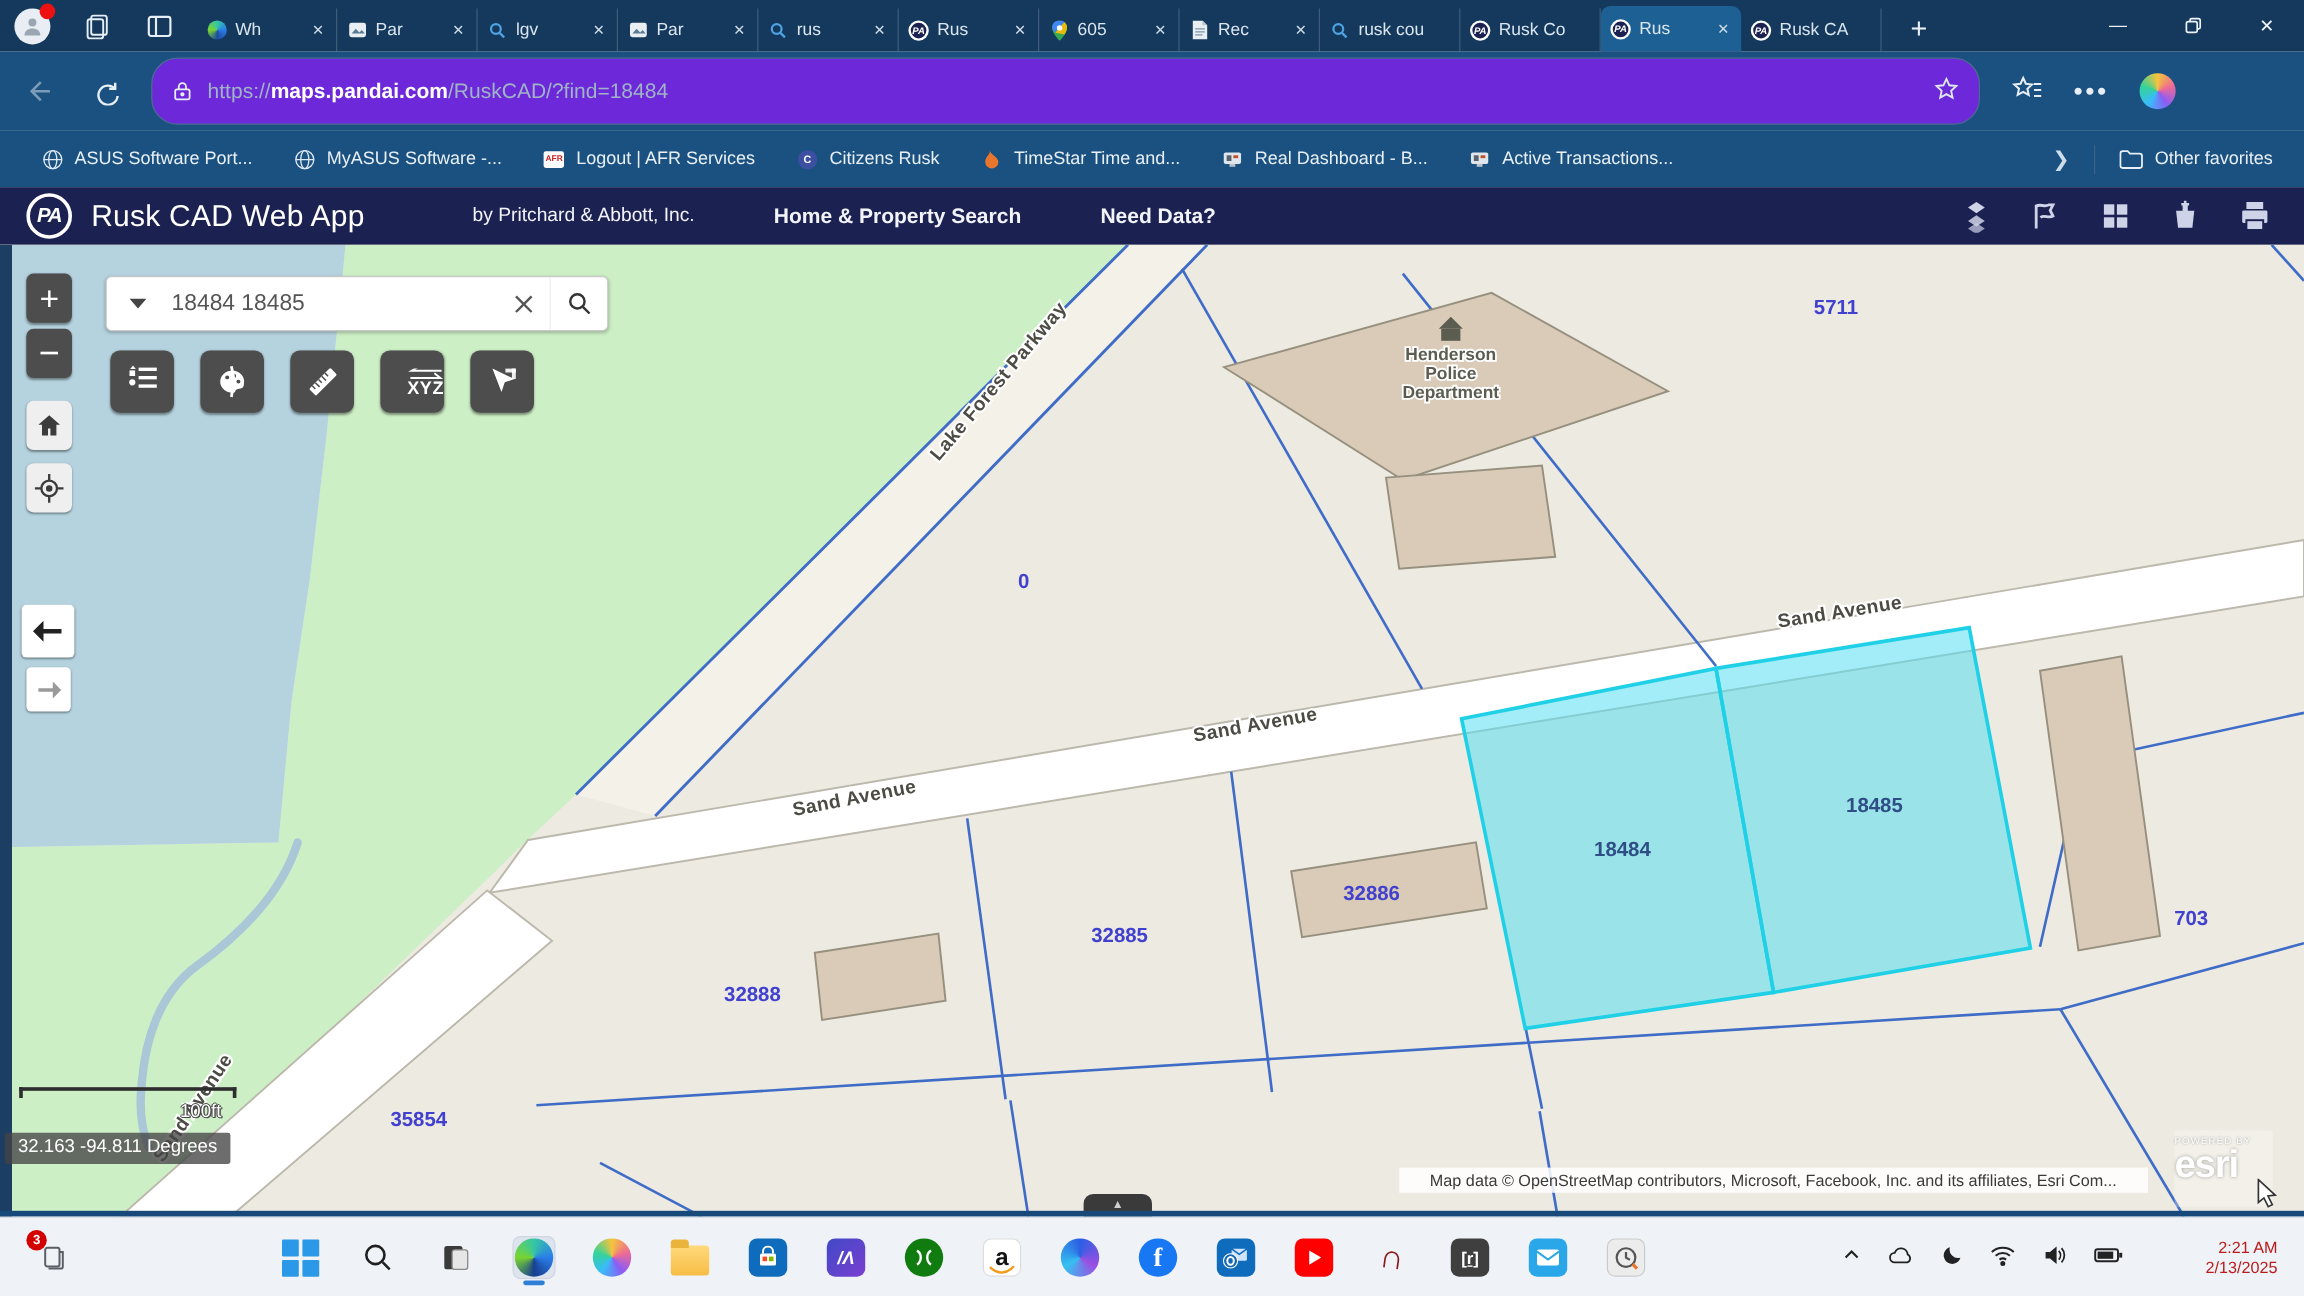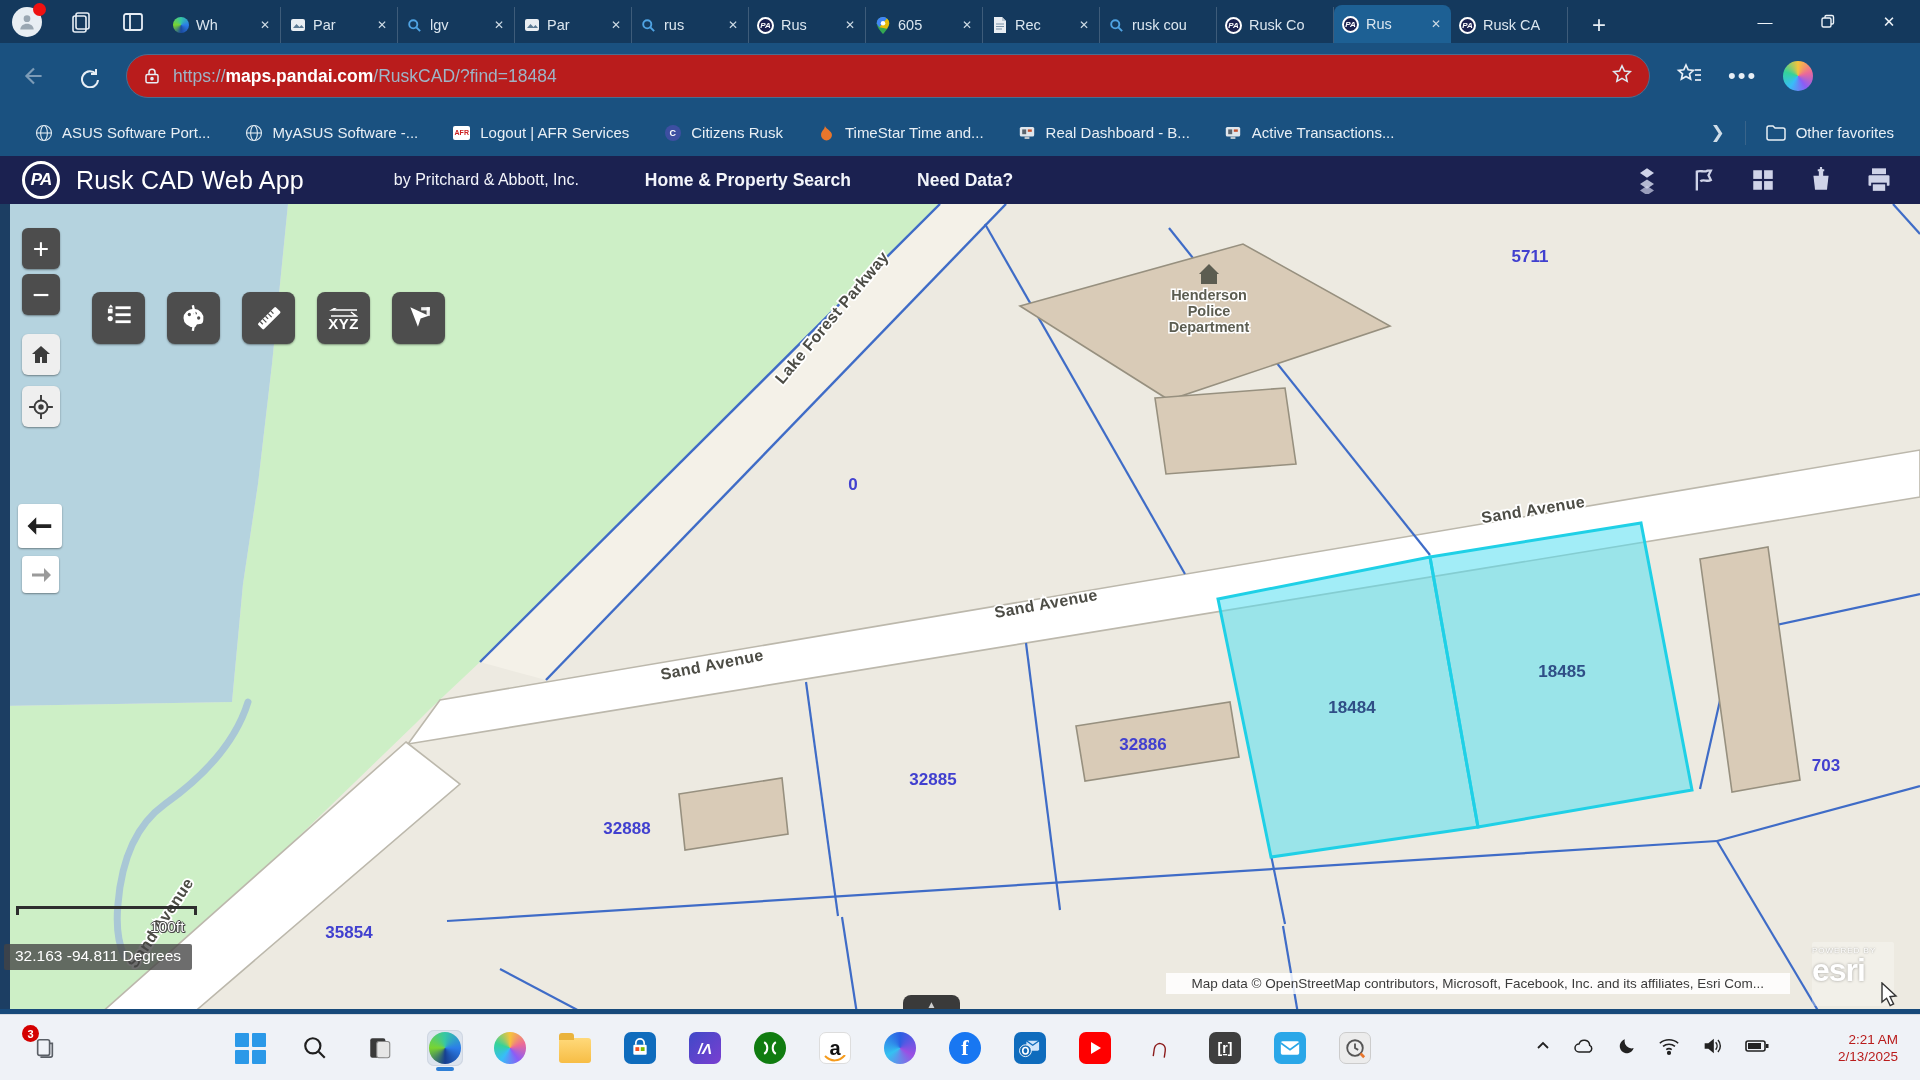--- a/index.html
+++ b/index.html
@@ -23,21 +23,21 @@
   .tlabel{font-size:14.5px;white-space:nowrap;overflow:hidden;flex:1;}
   .tclose{font-size:12px;color:#cfdce6;padding:0 2px;}
   .tfav{width:17px;height:17px;flex:none;display:flex;align-items:center;justify-content:center;}
   .newtab{font-size:24px;color:#e7eef5;margin-left:14px;padding:0 10px;line-height:36px;}
   .wincontrols{margin-left:auto;display:flex;height:43px;align-items:center;}
   .winbtn{width:62px;height:43px;display:flex;align-items:center;justify-content:center;color:#eef4f9;font-size:15px;}
 
   .navbar{position:absolute;left:0;top:43px;width:1920px;height:66px;background:#1a5180;
     display:flex;align-items:center;color:#dfe9f1;}
   .navicon{width:40px;height:40px;display:flex;align-items:center;justify-content:center;margin-left:14px;}
-  .urlpill{position:relative;height:44px;flex:0 0 1524px;margin-left:18px;background:#b91c1c;
+  .urlpill{position:relative;height:56px;flex:0 0 1524px;margin-left:18px;background:#6d28d9;
     border:1px solid #4a6d90;border-radius:22px;display:flex;align-items:center;padding:0 16px;}
   .urltext{font-size:17.5px;color:#9fb4c6;margin-left:12px;white-space:nowrap;overflow:hidden;}
   .urltext b{color:#fff;font-weight:bold;}
   .pillstar{margin-left:auto;}
   .nav-right{display:flex;align-items:center;gap:26px;margin-left:26px;}
 
   .bookbar{position:absolute;left:0;top:109px;width:1920px;height:47px;background:#1a5180;
     display:flex;align-items:center;color:#e8eff5;font-size:15px;}
   .bm{display:flex;align-items:center;gap:9px;margin-left:34px;white-space:nowrap;}
   .bm .bmicon{width:19px;height:19px;display:flex;align-items:center;justify-content:center;flex:none;}
@@ -76,21 +76,21 @@
   .searchbox{position:absolute;left:88px;top:26px;width:419px;height:46px;background:#fff;
     border:1px solid #c9c9c9;border-radius:5px;display:flex;align-items:center;box-shadow:0 1px 3px rgba(0,0,0,.25);}
   .caretbtn{width:52px;display:flex;align-items:center;justify-content:center;color:#444;font-size:13px;}
   .searchinput{flex:1;border:none;outline:none;font-size:19px;color:#555;font-family:"Liberation Sans",sans-serif;min-width:0;background:transparent;}
   .sclear{width:44px;display:flex;align-items:center;justify-content:center;color:#555;}
   .smag{width:48px;display:flex;align-items:center;justify-content:center;color:#333;border-left:1px solid #eee;height:100%;}
 
   .toolrow{position:absolute;left:92px;top:88px;display:flex;gap:22px;}
   .toolbtn{width:53px;height:52px;background:#4d4d4d;border-radius:8px;color:#fff;
     display:flex;align-items:center;justify-content:center;box-shadow:0 1px 2px rgba(0,0,0,.4);}
-  .toolbtn .xyz{font-size:15px;font-weight:bold;letter-spacing:.5px;line-height:10px;text-align:center;}
+  .toolbtn .xyz{font-size:15px;font-weight:bold;letter-spacing:.5px;line-height:10px;text-align:right;}
 
   .scalebar{position:absolute;left:16px;top:702px;width:181px;height:9px;
     border-left:3px solid #2e2e2e;border-right:3px solid #2e2e2e;border-top:3px solid #2e2e2e;}
   .scalelabel{position:absolute;left:150px;top:714px;font-size:15.5px;color:#fff;
     text-shadow:-1px 0 #4a4a4a,1px 0 #4a4a4a,0 -1px #4a4a4a,0 1px #4a4a4a,1px 1px #4a4a4a;}
   .coords{position:absolute;left:4px;top:740px;background:rgba(68,68,68,.78);color:#fff;
     font-size:15.5px;padding:3px 11px 5px;border-radius:2px;}
   .attrib{position:absolute;right:130px;bottom:20px;background:rgba(255,255,255,.85);color:#3a3a3a;
     font-size:13.5px;padding:3px 26px;white-space:nowrap;}
   .esribox{position:absolute;right:26px;bottom:8px;width:82px;height:64px;background:rgba(255,255,255,.28);
@@ -525,20 +525,40 @@
       <svg width="30" height="30" viewBox="0 0 24 24" fill="#222">
           <path d="M21 10.5H9V5L2 12l7 7v-5.5h12z"></path>
         </svg>
     </div>
     <div class="mbtn fwdbtn">
       <svg width="24" height="24" viewBox="0 0 24 24" fill="#9a9a9a">
           <path d="M3 10.5h12V5l7 7-7 7v-5.5H3z"></path>
         </svg>
     </div>
 
+    <div class="searchbox">
+      <span class="caretbtn">
+        <svg width="16" height="12" viewBox="0 0 16 12" fill="#444">
+            <path d="M1 2l7 8 7-8z"></path>
+          </svg>
+      </span>
+      <input class="searchinput" value="18484 18485" style="">
+      <span class="sclear">
+        <svg width="17" height="17" viewBox="0 0 17 17" stroke="#555" stroke-width="2">
+            <line x1="2" y1="2" x2="15" y2="15"></line>
+            <line x1="15" y1="2" x2="2" y2="15"></line>
+          </svg>
+      </span>
+      <span class="smag">
+        <svg width="22" height="22" viewBox="0 0 24 24" fill="none" stroke="#333" stroke-width="2.2">
+            <circle cx="10" cy="10" r="6.5"></circle>
+            <line x1="15" y1="15" x2="21" y2="21"></line>
+          </svg>
+      </span>
+    </div>
 
     <div class="toolrow">
       <div class="toolbtn">
         <svg width="28" height="28" viewBox="0 0 24 24" fill="#fff">
             <polygon points="3,3 7,3 5,0.5"></polygon>
             <rect x="2.5" y="4" width="4" height="4"></rect>
             <circle cx="4.5" cy="12.5" r="2.2"></circle>
             <rect x="9" y="2" width="13" height="2.4"></rect>
             <rect x="9" y="8" width="13" height="2.4"></rect>
             <rect x="9" y="14" width="13" height="2.4"></rect>

